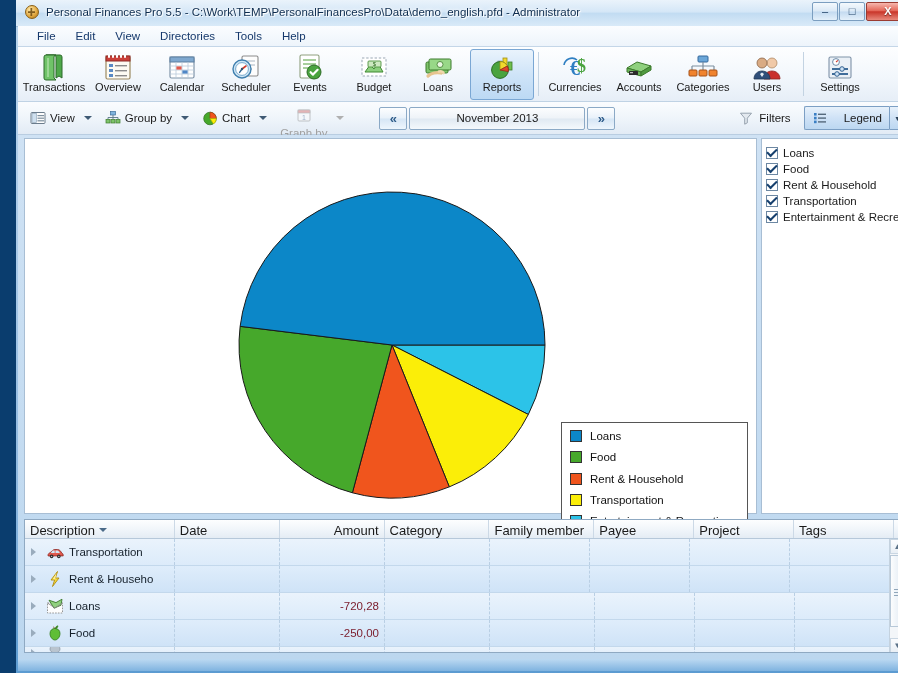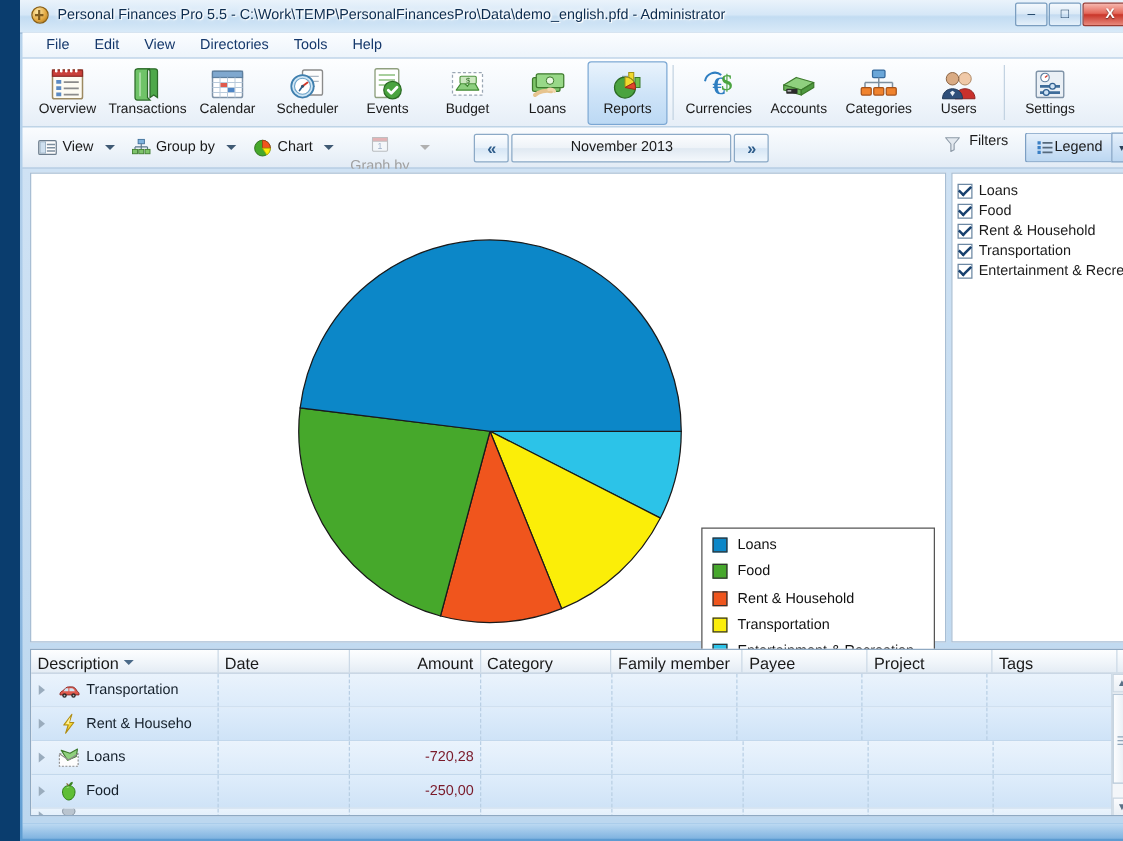--- a/index.html
+++ b/index.html
@@ -116,26 +116,26 @@
     display:flex;align-items:center;justify-content:center;cursor:default;
     color:#2e5c8a;font-size:13px;font-weight:bold;box-sizing:border-box;
   }
   #period{
     width:176px;height:23px;border:1px solid #8ba9c6;border-radius:2px;
     background:linear-gradient(180deg,#fcfdfe 0%,#eef3f8 48%,#e0e9f2 52%,#f4f8fc 100%);
     display:flex;align-items:center;justify-content:center;
     font-size:11.5px;color:#1a1a1a;margin:0 2px;box-sizing:border-box;cursor:default;
   }
   #filters-btn{
-    display:flex;gap:5px;height:23px;padding:0 6px;
+    display:flex;align-items:center;gap:5px;height:23px;padding:0 6px;
     font-size:11.5px;color:#1a1a1a;cursor:default;border:1px solid transparent;border-radius:2px;
   }
   #legend-split{display:flex;height:24px;margin-left:6px;}
   #legend-btn{
-    display:flex;align-items:center;gap:0;padding:0 7px;height:24px;
+    display:flex;align-items:center;gap:16px;padding:0 7px;height:24px;
     border:1px solid #7c9fc4;border-right:none;border-radius:2px 0 0 2px;
     background:linear-gradient(180deg,#e7f1fb 0%,#cfe2f6 50%,#bcd7f1 100%);
     font-size:11.5px;color:#1a1a1a;cursor:default;box-sizing:border-box;
   }
   #legend-drop{
     width:17px;height:24px;border:1px solid #7c9fc4;border-radius:0 2px 2px 0;
     background:linear-gradient(180deg,#e7f1fb 0%,#cfe2f6 50%,#bcd7f1 100%);
     display:flex;align-items:center;justify-content:center;cursor:default;box-sizing:border-box;
   }
 
@@ -271,20 +271,28 @@
   <div id="menubar">
       <div class="menu-item">File</div>
       <div class="menu-item">Edit</div>
       <div class="menu-item">View</div>
       <div class="menu-item">Directories</div>
       <div class="menu-item">Tools</div>
       <div class="menu-item">Help</div>
     </div>
 
   <div id="toolbar">
+      <div class="tb-btn">
+        <span class="tb-ico"><svg width="32" height="30" viewBox="0 0 32 30">
+            <path d="M8 3h14a2 2 0 0 1 2 2v21l-3-2-3 2V5a2 2 0 0 0-2-2z" fill="#4ea84a" stroke="#2d6b2a" stroke-width="1"></path>
+            <path d="M8 3a2 2 0 0 0-2 2v21a2 2 0 0 0 2 2h10l-2-2V5a2 2 0 0 1 2-2z" fill="#6fc368" stroke="#2d6b2a" stroke-width="1"></path>
+            <path d="M10 6v19" stroke="#b9e5b3" stroke-width="1.2" fill="none"></path>
+          </svg></span>
+        <span class="tb-lab">Transactions</span>
+      </div>
       <div class="tb-btn">
         <span class="tb-ico"><svg width="32" height="30" viewBox="0 0 32 30">
             <rect x="4" y="4" width="24" height="23" rx="1.5" fill="#fdfbf3" stroke="#9c8a62" stroke-width="1.2"></rect>
             <rect x="4" y="4" width="24" height="5" fill="#c9403a" stroke="#8e2a26" stroke-width="1"></rect>
             <g fill="#fff">
               <rect x="6" y="2" width="2" height="4" rx="1"></rect>
               <rect x="10" y="2" width="2" height="4" rx="1"></rect>
               <rect x="14" y="2" width="2" height="4" rx="1"></rect>
               <rect x="18" y="2" width="2" height="4" rx="1"></rect>
               <rect x="22" y="2" width="2" height="4" rx="1"></rect>
@@ -297,28 +305,20 @@
             <g fill="#8b8b8b">
               <rect x="13" y="13" width="12" height="1.4"></rect>
               <rect x="13" y="18" width="12" height="1.4"></rect>
               <rect x="13" y="23" width="12" height="1.4"></rect>
             </g>
           </svg></span>
         <span class="tb-lab">Overview</span>
       </div>
       <div class="tb-btn">
         <span class="tb-ico"><svg width="32" height="30" viewBox="0 0 32 30">
-            <path d="M8 3h14a2 2 0 0 1 2 2v21l-3-2-3 2V5a2 2 0 0 0-2-2z" fill="#4ea84a" stroke="#2d6b2a" stroke-width="1"></path>
-            <path d="M8 3a2 2 0 0 0-2 2v21a2 2 0 0 0 2 2h10l-2-2V5a2 2 0 0 1 2-2z" fill="#6fc368" stroke="#2d6b2a" stroke-width="1"></path>
-            <path d="M10 6v19" stroke="#b9e5b3" stroke-width="1.2" fill="none"></path>
-          </svg></span>
-        <span class="tb-lab">Transactions</span>
-      </div>
-      <div class="tb-btn">
-        <span class="tb-ico"><svg width="32" height="30" viewBox="0 0 32 30">
             <rect x="4" y="5" width="24" height="21" rx="1.5" fill="#fff" stroke="#7f93a8" stroke-width="1.2"></rect>
             <rect x="4" y="5" width="24" height="5" fill="#7fa8cf" stroke="#5d7f9f" stroke-width="1"></rect>
             <g stroke="#b9cadb" stroke-width=".8">
               <path d="M4 14h24M4 18h24M4 22h24M10 10v16M16 10v16M22 10v16"></path>
             </g>
             <rect x="10.4" y="14.4" width="5.2" height="3.2" fill="#e05a4d"></rect>
             <rect x="16.4" y="18.4" width="5.2" height="3.2" fill="#4f86c6"></rect>
           </svg></span>
         <span class="tb-lab">Calendar</span>
       </div>

